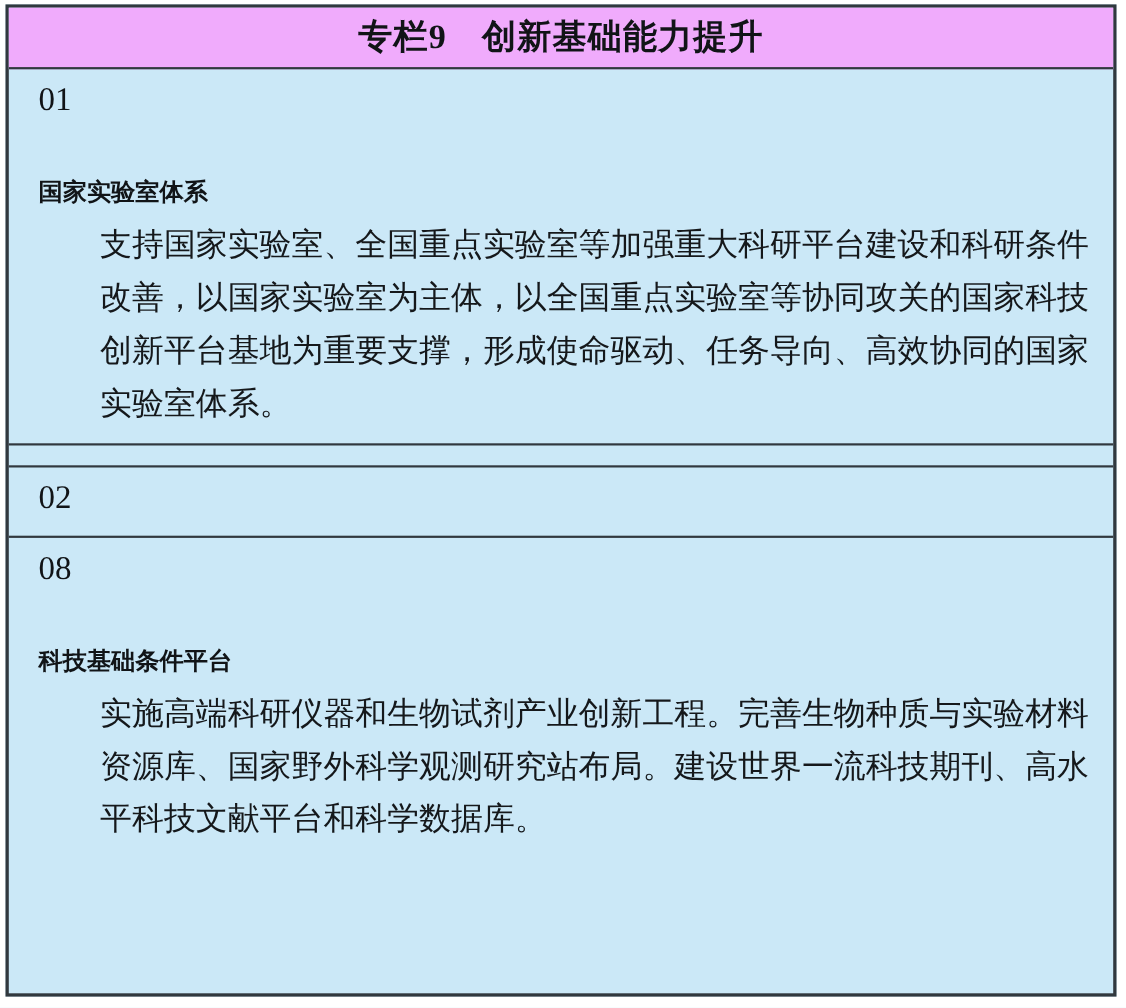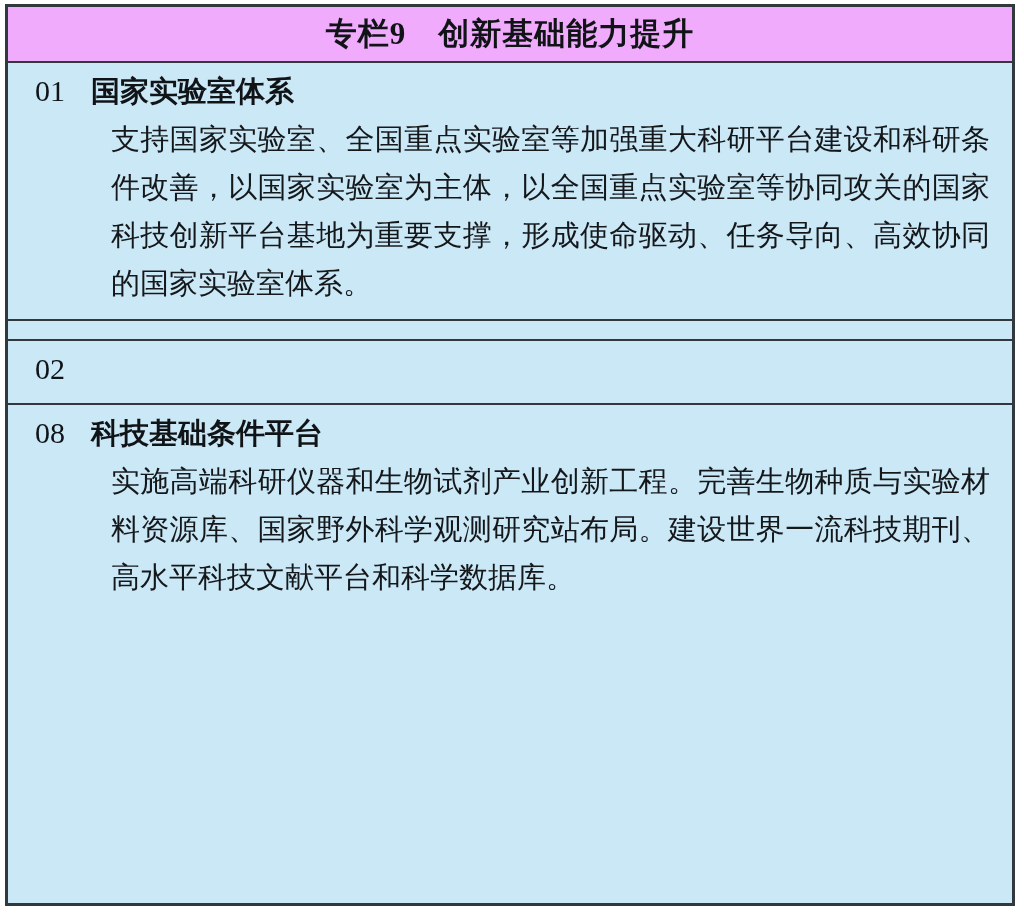--- a/index.html
+++ b/index.html
@@ -42,33 +42,35 @@
     border-bottom: 2px solid #31383e;
   }
   .section:last-child {
     border-bottom: none;
   }
   .section-heading {
     display: flex;
     align-items: flex-start;
     line-height: 44px;
     color: #111417;
+    flex-direction: column;
   }
   .section-number {
     font-size: 30px;
     font-weight: normal;
     width: 56px;
     flex: 0 0 auto;
   }
   .section-heading-text {
-    font-size: 29px;
+    font-size: 22px;
     font-weight: bold;
+    margin-top: 40px;
   }
   .section-body {
-    margin: 2px 0 0 76px;
+    margin: 2px 0 0 56px;
     font-size: 29px;
     line-height: 48px;
     color: #15181b;
     text-align: justify;
     text-justify: inter-ideograph;
     text-align-last: left;
   }
 </style>
 </head>
 <body>

